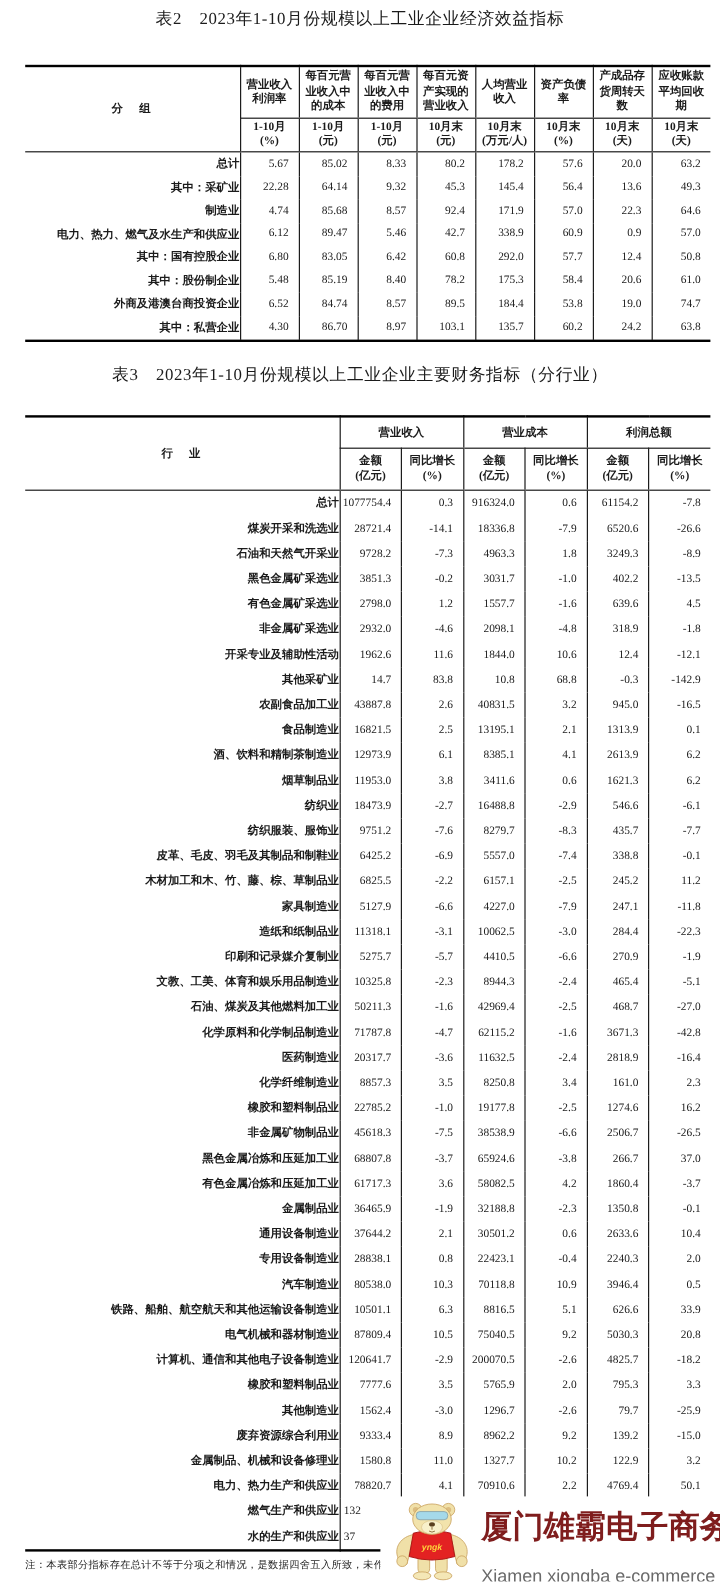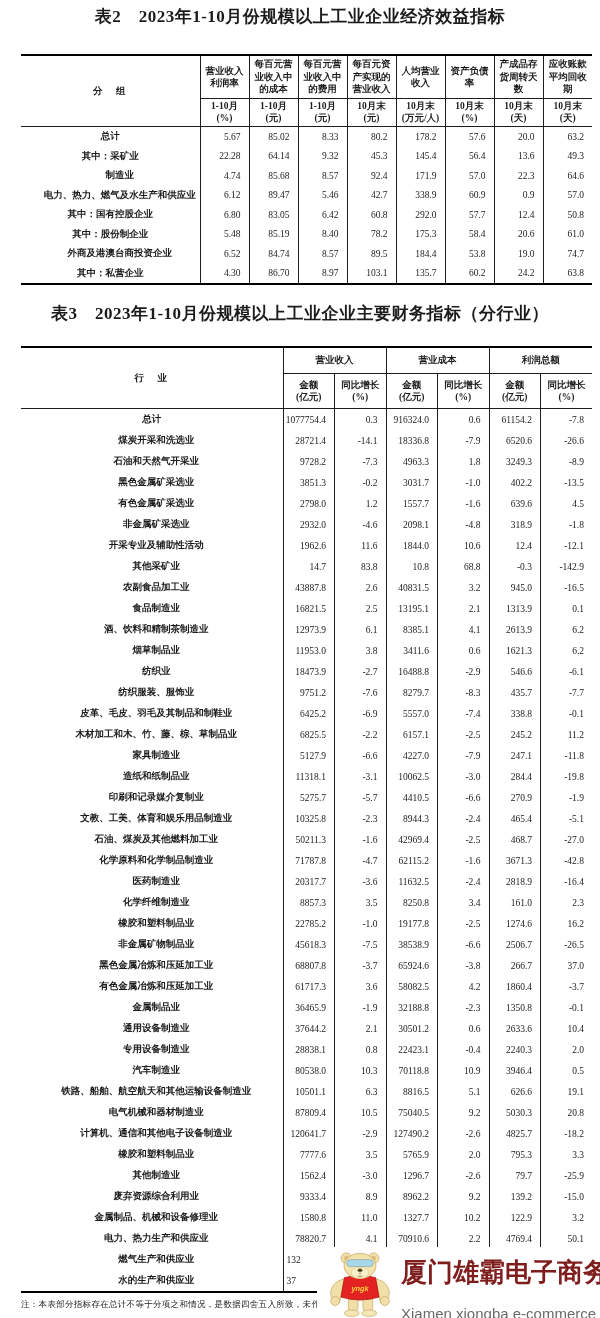--- a/index.html
+++ b/index.html
@@ -2,21 +2,21 @@
 <html><head>
 <meta charset="utf-8">
 <style>
   html,body{margin:0;padding:0;}
   body{
     width:600px;height:1318px;overflow:hidden;position:relative;
     background:#ffffff;color:#1b1b1b;
     font-family:"Liberation Serif","DejaVu Serif",serif;
   }
   .title{
-    text-align:center;font-weight:bold;font-size:17px;line-height:16px;
+    text-align:center;font-weight:normal;font-size:14px;line-height:16px;
     letter-spacing:0.5px;margin:0;
   }
   .title-t2{padding-top:9px;}
   .title-t3{margin-top:21px;}
 
   table.t{
     border-collapse:collapse;table-layout:fixed;
     margin-left:21px;width:571px;
     border-top:2px solid #000;border-bottom:2px solid #000;
   }
@@ -31,21 +31,21 @@
 
   .t2 tr.hr1 th{height:40px;line-height:12.5px;padding:1px 2px;}
   .t2 tr.hr2 th{height:27px;line-height:11.5px;font-family:Liberation Serif, serif;}
   .t3 tr.hr1 th{height:25px;}
   .t3 tr.hr2 th{height:34px;line-height:12px;}
 
   .t tbody td{font-size:9.5px;vertical-align:middle;padding:0;}
   .t2 tbody td{height:19.5px;}
   .t3 tbody td{height:21px;}
   .t td.num{text-align:right;padding-right:8px;}
-  .t td.lbl{text-align:center;font-weight:bold;}
+  .t td.lbl{text-align:right;font-weight:bold;}
   .t2 td.lbl.ind{padding-left:19px;}
   .t3 tbody tr:not(.total) td.lbl{padding-left:9px;margin-top:15px;}
   .t td.num.partial{text-align:left;padding-left:3px;}
 
   .note{
     margin:6px 0 0 21px;font-size:8.5px;letter-spacing:0.3px;color:#242424;
   }
 
   .watermark{
     position:absolute;left:317px;top:1247px;width:299px;height:71px;
@@ -418,21 +418,21 @@
         <td class="num v">247.1</td>
         <td class="num v">-11.8</td>
       </tr>
       <tr>
         <td class="lbl">造纸和纸制品业</td>
         <td class="num v">11318.1</td>
         <td class="num v">-3.1</td>
         <td class="num v">10062.5</td>
         <td class="num v">-3.0</td>
         <td class="num v">284.4</td>
-        <td class="num v">-19.8</td>
+        <td class="num v">-22.3</td>
       </tr>
       <tr>
         <td class="lbl">印刷和记录媒介复制业</td>
         <td class="num v">5275.7</td>
         <td class="num v">-5.7</td>
         <td class="num v">4410.5</td>
         <td class="num v">-6.6</td>
         <td class="num v">270.9</td>
         <td class="num v">-1.9</td>
       </tr>
@@ -553,36 +553,36 @@
         <td class="num v">3946.4</td>
         <td class="num v">0.5</td>
       </tr>
       <tr>
         <td class="lbl">铁路、船舶、航空航天和其他运输设备制造业</td>
         <td class="num v">10501.1</td>
         <td class="num v">6.3</td>
         <td class="num v">8816.5</td>
         <td class="num v">5.1</td>
         <td class="num v">626.6</td>
-        <td class="num v">19.1</td>
+        <td class="num v">33.9</td>
       </tr>
       <tr>
         <td class="lbl">电气机械和器材制造业</td>
         <td class="num v">87809.4</td>
         <td class="num v">10.5</td>
         <td class="num v">75040.5</td>
         <td class="num v">9.2</td>
         <td class="num v">5030.3</td>
         <td class="num v">20.8</td>
       </tr>
       <tr>
         <td class="lbl">计算机、通信和其他电子设备制造业</td>
         <td class="num v">120641.7</td>
         <td class="num v">-2.9</td>
-        <td class="num v">127490.2</td>
+        <td class="num v">200070.5</td>
         <td class="num v">-2.6</td>
         <td class="num v">4825.7</td>
         <td class="num v">-18.2</td>
       </tr>
       <tr>
         <td class="lbl">橡胶和塑料制品业</td>
         <td class="num v">7777.6</td>
         <td class="num v">3.5</td>
         <td class="num v">5765.9</td>
         <td class="num v">2.0</td>

